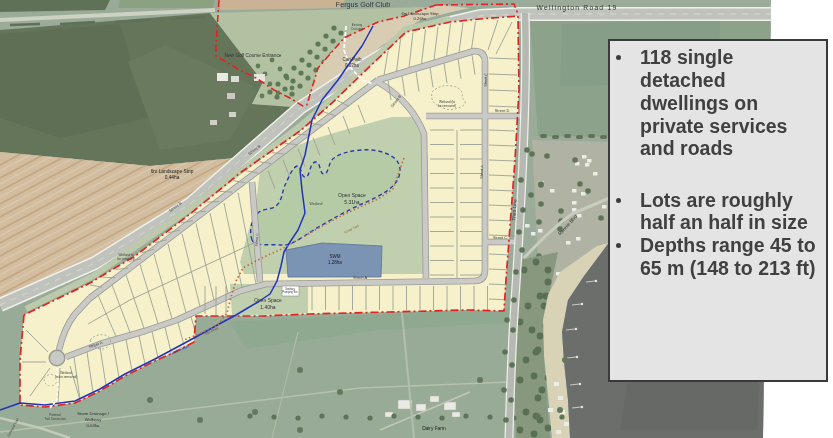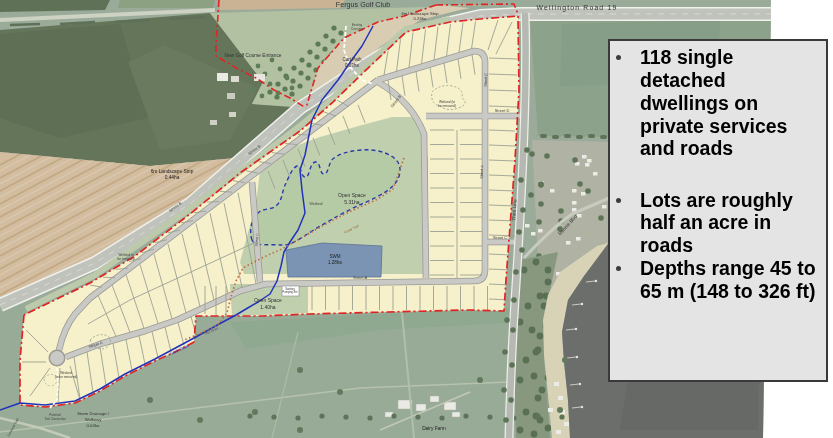--- a/index.html
+++ b/index.html
@@ -1,19 +1,19 @@
 <!DOCTYPE html>
 <html><head><meta charset="utf-8">
 <style>
 html,body{margin:0;padding:0;background:#ffffff;}
 .stage{position:relative;width:833px;height:438px;overflow:hidden;background:#ffffff;
   font-family:"Liberation Sans", sans-serif;}
 .infobox{position:absolute;left:608px;top:39px;width:215.5px;height:339px;background:#e4e4e4;
   border:2px solid #3a3a3a;}
-.li{display:flex;font-weight:bold;color:#000000;font-size:19.5px;line-height:22.9px;}
+.li{display:flex;font-weight:bold;color:#404040;font-size:19.5px;line-height:22.9px;}
 .b{width:30px;flex:none;position:relative;}
 .dot{position:absolute;left:6px;top:9px;width:5px;height:5px;border-radius:50%;background:#3b3b3b;}
 .t{width:177px;flex:none;}
 .g1{margin-top:4.8px;}
 .g2{margin-top:28.2px;}
 </style></head>
 <body>
 <div class="stage">
 <svg width="833" height="438" viewBox="0 0 833 438" xmlns="http://www.w3.org/2000/svg" style="position:absolute;left:0;top:0">
 <polygon points="0.0,0.0 771.0,0.0 763.0,438.0 0.0,438.0" fill="#9aab9a"></polygon>
@@ -560,23 +560,23 @@
         <span class="b">
           <span class="dot"></span>
         </span>
         <span class="t">118 single detached dwellings on private services and roads</span>
       </div>
 
 <div class="li g2">
         <span class="b">
           <span class="dot"></span>
         </span>
-        <span class="t">Lots are roughly half an acre in roads</span>
+        <span class="t">Lots are roughly half an half in size</span>
       </div>
 
 
 <div class="li">
         <span class="b">
           <span class="dot"></span>
         </span>
-        <span class="t">Depths range 45 to 65 m (148 to 326 ft)</span>
+        <span class="t">Depths range 45 to 65 m (148 to 213 ft)</span>
       </div>
 </div>
 </div>
 </body></html>

